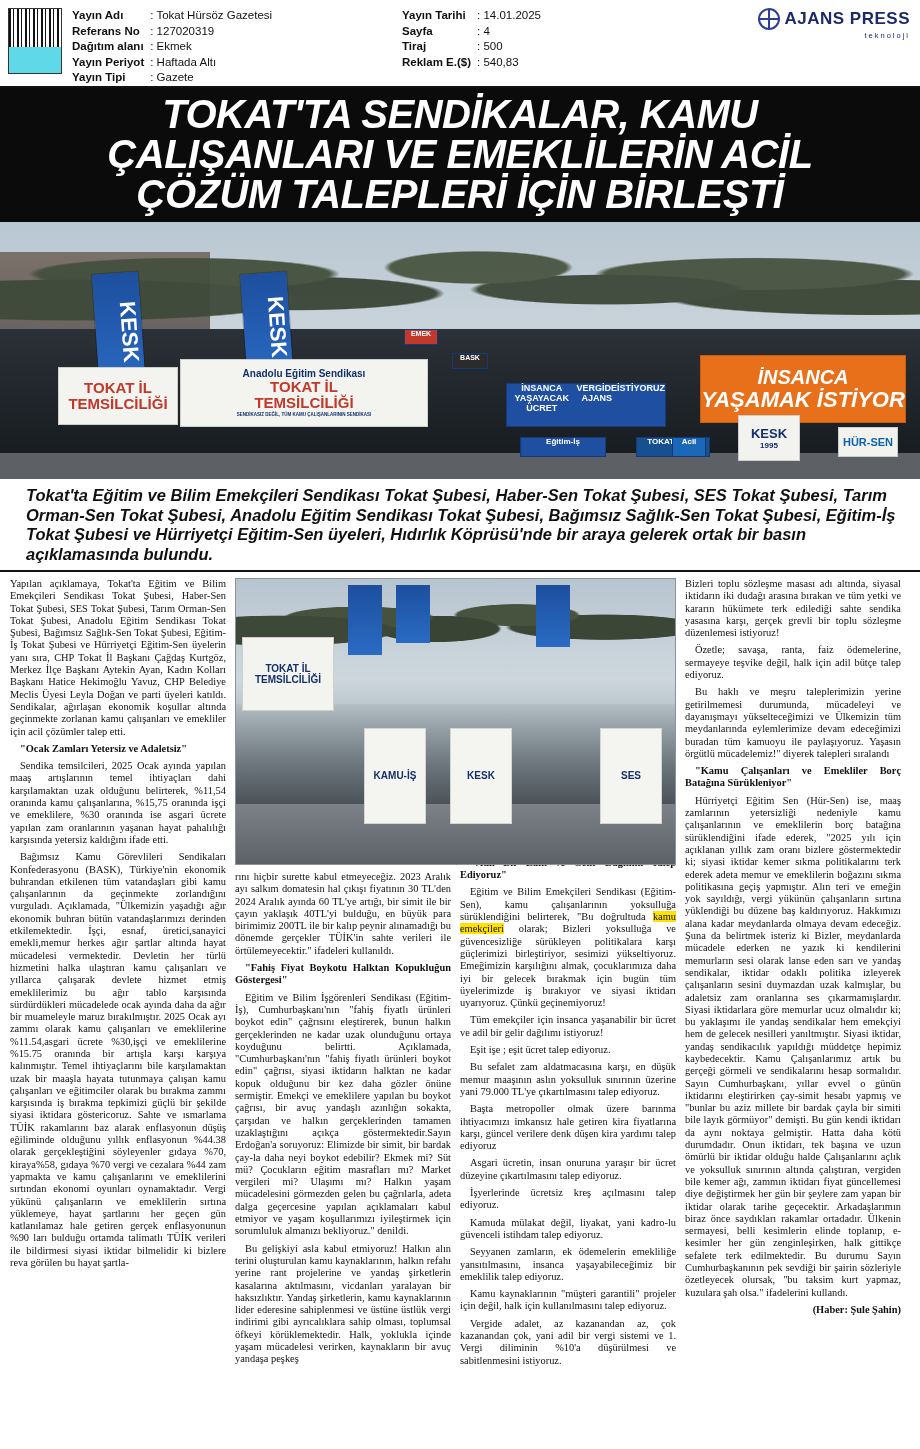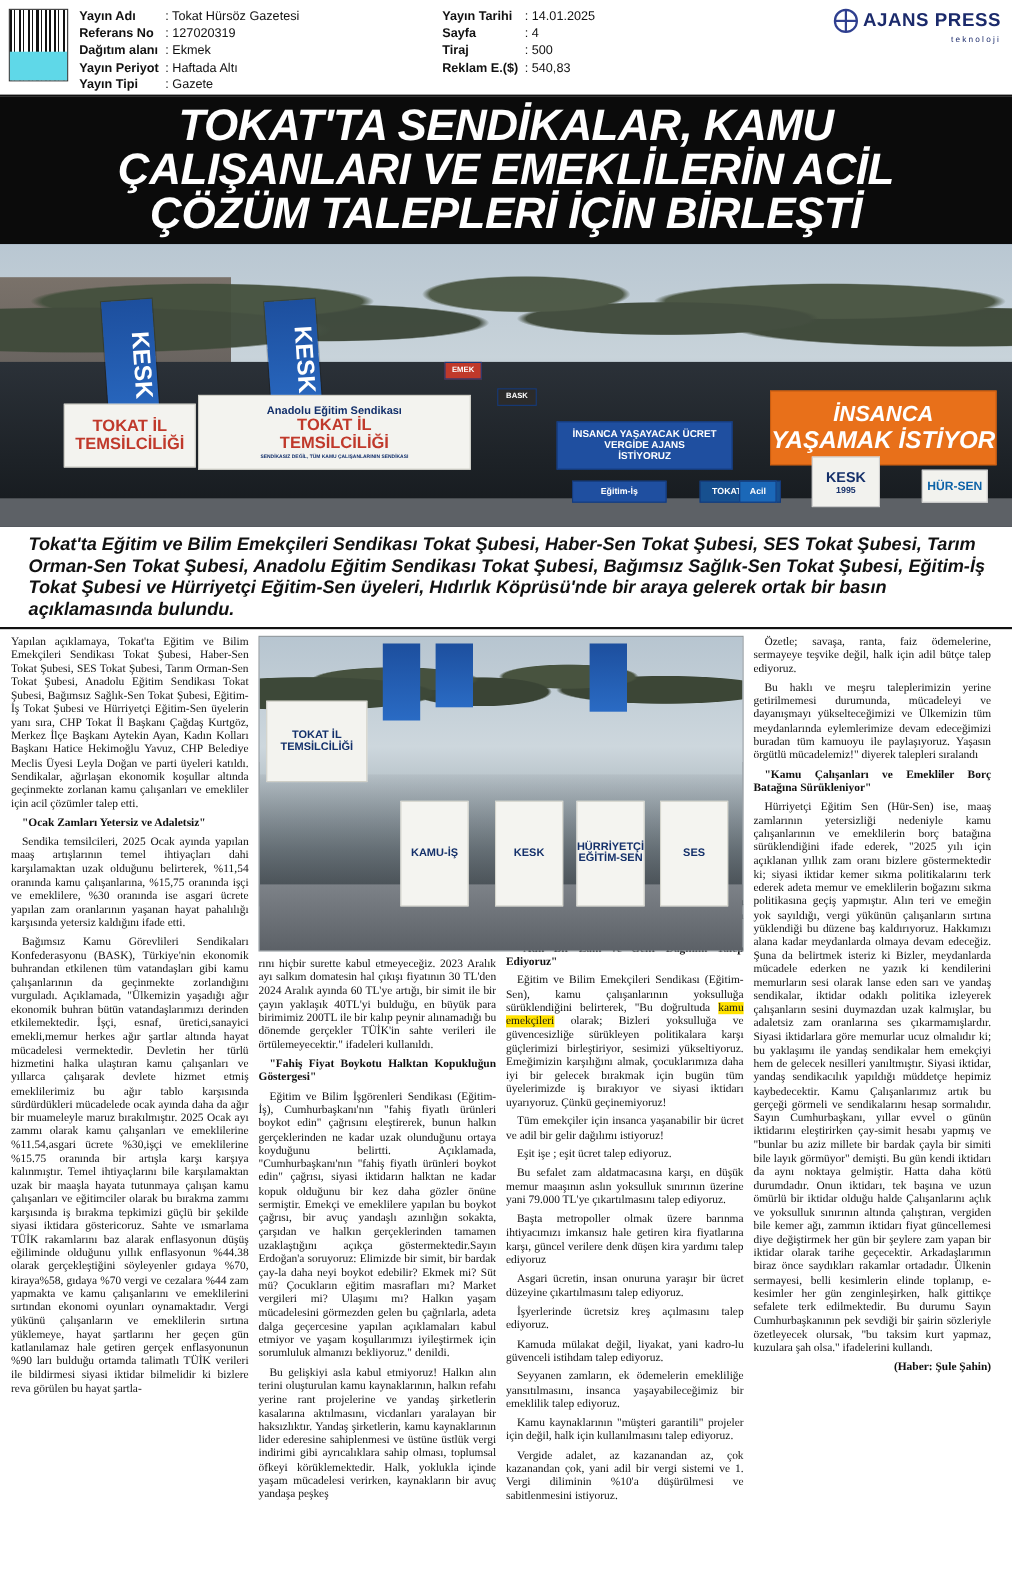--- a/index.html
+++ b/index.html
@@ -122,21 +122,21 @@
   }
   .banner-orange {
     position:absolute; background:#e8701a; color:#fff;
     font-family:"Liberation Sans",sans-serif; font-weight:bold; font-style:italic;
     text-align:center; display:flex; flex-direction:column; justify-content:center;
     line-height:1.05; border:1px solid #c95d12;
   }
   .banner-blue {
     position:absolute; background:#1f4fa0; color:#fff;
     font-family:"Liberation Sans",sans-serif; font-weight:bold;
-    text-align:center; display:flex; flex-direction:column; justify-content:center;
+    text-align:center; display:flex; justify-content:center;
     font-size:9px; line-height:1.1; border:1px solid #153a7a;margin-top:44px;
   }
   .kesk-badge{
     position:absolute; right:120px; bottom:18px; width:62px; height:46px;
     background:#f2f2ee; border:1px solid #ccc; color:#15306a;
     font-family:"Liberation Sans",sans-serif; font-weight:bold; font-size:13px;
     display:flex; flex-direction:column; align-items:center; justify-content:center;
   }
   .hursen-badge{
     position:absolute; right:22px; bottom:22px; width:60px; height:30px;
@@ -340,21 +340,20 @@
         <div class="p2-sky"></div>
         <div class="p2-trees"></div>
         <div class="p2-people"></div>
         <div class="p2-ground"></div>
         <div class="p2-flag" style="left:112px"></div>
         <div class="p2-flag" style="left:160px;height:58px"></div>
         <div class="p2-flag" style="left:300px;height:62px"></div>
         <div class="p2-banner">TOKAT İL TEMSİLCİLİĞİ</div>
         <div class="vest" style="left:128px">KAMU-İŞ</div>
         <div class="vest" style="left:214px">KESK</div>
-        <div class="vest" style="left:288px">HÜRRİYETÇİ EĞİTİM-SEN</div>
         <div class="vest" style="left:364px">SES</div>
       </div>
       <p class="noindent">rını hiçbir surette kabul etmeyeceğiz. 2023 Aralık ayı salkım domatesin hal çıkışı fiyatının 30 TL'den 2024 Aralık ayında 60 TL'ye artığı, bir simit ile bir çayın yaklaşık 40TL'yi bulduğu, en büyük para birimimiz 200TL ile bir kalıp peynir alınamadığı bu dönemde gerçekler TÜİK'in sahte verileri ile örtülemeyecektir." ifadeleri kullanıldı.</p>
       <p class="sub">"Fahiş Fiyat Boykotu Halktan Kopukluğun Göstergesi"</p>
       <p>Eğitim ve Bilim İşgörenleri Sendikası (Eğitim-İş), Cumhurbaşkanı'nın "fahiş fiyatlı ürünleri boykot edin" çağrısını eleştirerek, bunun halkın gerçeklerinden ne kadar uzak olunduğunu ortaya koyduğunu belirtti. Açıklamada, "Cumhurbaşkanı'nın "fahiş fiyatlı ürünleri boykot edin" çağrısı, siyasi iktidarın halktan ne kadar kopuk olduğunu bir kez daha gözler önüne sermiştir. Emekçi ve emeklilere yapılan bu boykot çağrısı, bir avuç yandaşlı azınlığın sokakta, çarşıdan ve halkın gerçeklerinden tamamen uzaklaştığını açıkça göstermektedir.Sayın Erdoğan'a soruyoruz: Elimizde bir simit, bir bardak çay-la daha neyi boykot edebilir? Ekmek mi? Süt mü? Çocukların eğitim masrafları mı? Market vergileri mi? Ulaşımı mı? Halkın yaşam mücadelesini görmezden gelen bu çağrılarla, adeta dalga geçercesine yapılan açıklamaları kabul etmiyor ve yaşam koşullarımızı iyileştirmek için sorumluluk almanızı bekliyoruz." denildi.</p>
       <p>Bu gelişkiyi asla kabul etmiyoruz! Halkın alın terini oluşturulan kamu kaynaklarının, halkın refahı yerine rant projelerine ve yandaş şirketlerin kasalarına aktılmasını, vicdanları yaralayan bir haksızlıktır. Yandaş şirketlerin, kamu kaynaklarının lider ederesine sahiplenmesi ve üstüne üstlük vergi indirimi gibi ayrıcalıklara sahip olması, toplumsal öfkeyi körüklemektedir. Halk, yoklukla içinde yaşam mücadelesi verirken, kaynakların bir avuç yandaşa peşkeş</p>
     </div>
 
     <div class="col c3" style="padding-top:237px">
       <p class="noindent">çekilmesine göz yummayacak ve bu talan düzeninin değişmesi için mücadeleye devam edeceğiz.</p>
@@ -366,20 +365,21 @@
       <p>Başta metropoller olmak üzere barınma ihtiyacımızı imkansız hale getiren kira fiyatlarına karşı, güncel verilere denk düşen kira yardımı talep ediyoruz</p>
       <p>Asgari ücretin, insan onuruna yaraşır bir ücret düzeyine çıkartılmasını talep ediyoruz.</p>
       <p>İşyerlerinde ücretsiz kreş açılmasını talep ediyoruz.</p>
       <p>Kamuda mülakat değil, liyakat, yani kadro-lu güvenceli istihdam talep ediyoruz.</p>
       <p>Seyyanen zamların, ek ödemelerin emekliliğe yansıtılmasını, insanca yaşayabileceğimiz bir emeklilik talep ediyoruz.</p>
       <p>Kamu kaynaklarının "müşteri garantili" projeler için değil, halk için kullanılmasını talep ediyoruz.</p>
       <p>Vergide adalet, az kazanandan az, çok kazanandan çok, yani adil bir vergi sistemi ve 1. Vergi diliminin %10'a düşürülmesi ve sabitlenmesini istiyoruz.</p>
     </div>
 
     <div class="col c4">
+      <p class="noindent">Bizleri toplu sözleşme masası adı altında, siyasal iktidarın iki dudağı arasına bırakan ve tüm yetki ve kararın hükümete terk edilediği sahte sendika yasasına karşı, gerçek grevli bir toplu sözleşme düzenlemesi istiyoruz!</p>
       <p>Özetle; savaşa, ranta, faiz ödemelerine, sermayeye teşvike değil, halk için adil bütçe talep ediyoruz.</p>
       <p>Bu haklı ve meşru taleplerimizin yerine getirilmemesi durumunda, mücadeleyi ve dayanışmayı yükselteceğimizi ve Ülkemizin tüm meydanlarında eylemlerimize devam edeceğimizi buradan tüm kamuoyu ile paylaşıyoruz. Yaşasın örgütlü mücadelemiz!" diyerek talepleri sıralandı</p>
       <p class="sub">"Kamu Çalışanları ve Emekliler Borç Batağına Sürükleniyor"</p>
       <p>Hürriyetçi Eğitim Sen (Hür-Sen) ise, maaş zamlarının yetersizliği nedeniyle kamu çalışanlarının ve emeklilerin borç batağına sürüklendiğini ifade ederek, "2025 yılı için açıklanan yıllık zam oranı bizlere göstermektedir ki; siyasi iktidar kemer sıkma politikalarını terk ederek adeta memur ve emeklilerin boğazını sıkma politikasına geçiş yapmıştır. Alın teri ve emeğin yok sayıldığı, vergi yükünün çalışanların sırtına yüklendiği bu düzene baş kaldırıyoruz. Hakkımızı alana kadar meydanlarda olmaya devam edeceğiz. Şuna da belirtmek isteriz ki Bizler, meydanlarda mücadele ederken ne yazık ki kendilerini memurların sesi olarak lanse eden sarı ve yandaş sendikalar, iktidar odaklı politika izleyerek çalışanların sesini duymazdan uzak kalmışlar, bu adaletsiz zam oranlarına ses çıkarmamışlardır. Siyasi iktidarlara göre memurlar ucuz olmalıdır ki; bu yaklaşımı ile yandaş sendikalar hem emekçiyi hem de gelecek nesilleri yanıltmıştır. Siyasi iktidar, yandaş sendikacılık yapıldığı müddetçe hepimiz kaybedecektir. Kamu Çalışanlarımız artık bu gerçeği görmeli ve sendikalarını hesap sormalıdır.  Sayın Cumhurbaşkanı, yıllar evvel o günün iktidarını eleştirirken çay-simit hesabı yapmış ve "bunlar bu aziz millete bir bardak çayla bir simiti bile layık görmüyor" demişti. Bu gün kendi iktidarı da aynı noktaya gelmiştir. Hatta daha kötü durumdadır. Onun iktidarı, tek başına ve uzun ömürlü bir iktidar olduğu halde Çalışanlarını açlık ve yoksulluk sınırının altında çalıştıran, vergiden bile kemer ağı, zammın iktidarı fiyat güncellemesi diye değiştirmek her gün bir şeylere zam yapan bir iktidar olarak tarihe geçecektir.  Arkadaşlarımın biraz önce saydıkları rakamlar ortadadır. Ülkenin sermayesi, belli kesimlerin elinde toplanıp, e-kesimler her gün zenginleşirken, halk gittikçe sefalete terk edilmektedir. Bu durumu Sayın Cumhurbaşkanının pek sevdiği bir şairin sözleriyle özetleyecek olursak, "bu taksim kurt yapmaz, kuzulara şah olsa." ifadelerini kullandı.</p>
       <div class="byline">(Haber: Şule Şahin)</div>
     </div>
 
   </div>
 </div>
 

